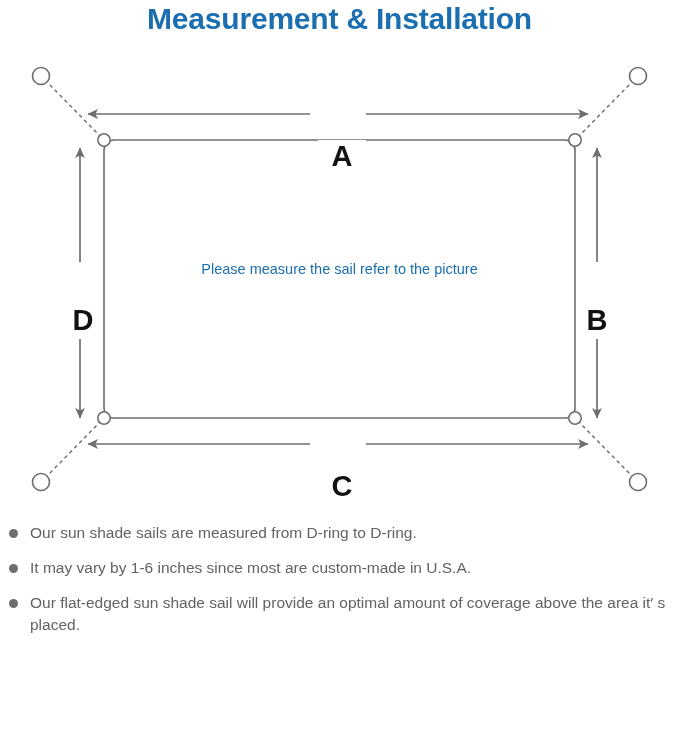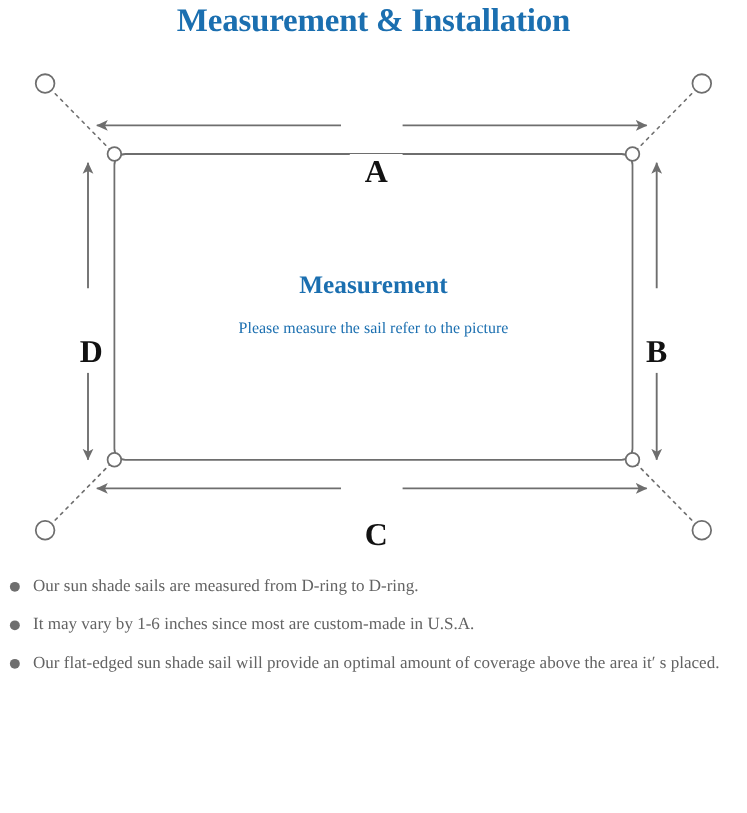--- a/index.html
+++ b/index.html
@@ -11,21 +11,20 @@
     width: 679px;
     height: 739px;
     position: relative;
     font-family: "Liberation Sans", sans-serif;
     overflow: hidden;
   }
   #page-root {
     position: relative;
     width: 600px;
     height: 739px;
-    font-family: Liberation Serif, serif;
   }
 
   
   .title {
     position: absolute;
     left: 0;
     top: 0;
     width: 679px;
     text-align: center;
     font-size: 30px;
@@ -165,21 +164,20 @@
         <line x1="80" y1="262" x2="80" y2="374" stroke="#6e6e6e" stroke-width="1.7" marker-end="url(#arrowEnd)"></line>
       </g>
 
       <g>
         <line x1="597" y1="218" x2="597" y2="104" stroke="#6e6e6e" stroke-width="1.7" marker-end="url(#arrowEnd)"></line>
         <line x1="597" y1="262" x2="597" y2="374" stroke="#6e6e6e" stroke-width="1.7" marker-end="url(#arrowEnd)"></line>
       </g>
     </svg>
 
     <div class="center-block">
-      <div class="center-title">Measurement</div>
       <div class="center-sub">Please measure the sail refer to the picture</div>
     </div>
 
     <div class="dim-letter dim-A">A</div>
     <div class="dim-letter dim-B">B</div>
     <div class="dim-letter dim-C">C</div>
     <div class="dim-letter dim-D">D</div>
   </div>
 
   <div class="notes">

